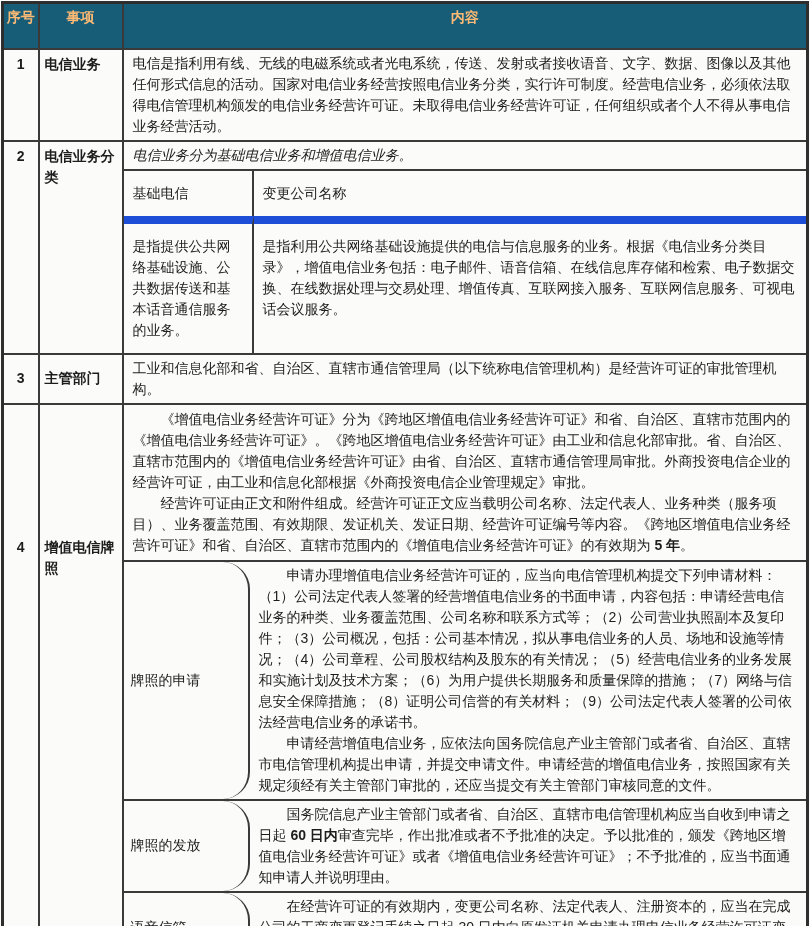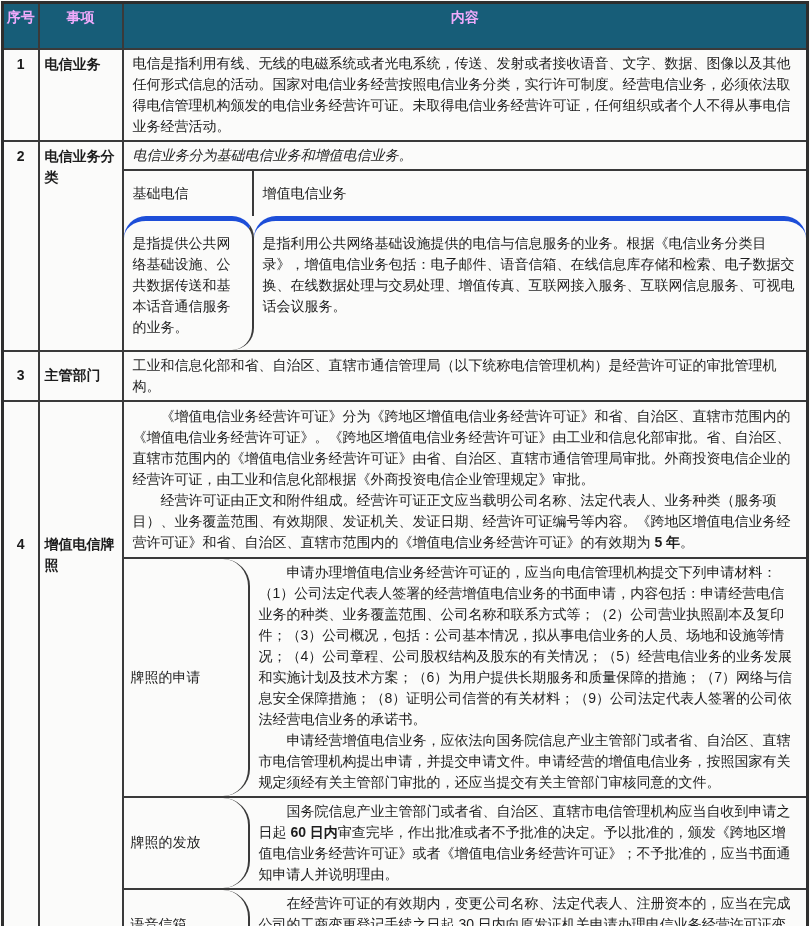--- a/index.html
+++ b/index.html
@@ -21,21 +21,21 @@
   col.c-no   { width: 36px; }
   col.c-item { width: 84px; }
   th, td {
     border: 2px solid #3a3a3a;
     font-size: 14px;
     line-height: 21px;
     vertical-align: top;
   }
   thead th {
     background: #175d78;
-    color: #f0abfc;
+    color: #fdba74;
     font-weight: bold;
     text-align: center;
     height: 46px;
     padding: 3px 2px;
     vertical-align: top;
   }
   .no-cell {
     text-align: center;
     font-weight: bold;
     padding: 4px 1px;
@@ -53,21 +53,21 @@
   }
   .nested-cell { padding: 0; }
   .r2-intro {
     padding: 3px 9px;
     border-bottom: 2px solid #3a3a3a;
     font-style: italic;
   }
   .sub-grid { display: grid; grid-template-columns: 130px 1fr; }
   .sub-grid > div { padding: 12px 9px; }
   .sub-grid > div:nth-child(odd) { border-right: 2px solid #3a3a3a; }
-  .sub-grid > div:nth-child(n+3) { border-top: 5px solid #1d4ed8; border-radius: 22px; }
+  .sub-grid > div:nth-child(n+3) { border-top: 8px solid #1d4ed8; }
   .para-block {
     padding: 4px 9px;
     border-bottom: 2px solid #3a3a3a;
   }
   .sub-row { display: flex; }
   .sub-row + .sub-row { border-top: 2px solid #3a3a3a; }
   .sub-label {
     width: 126px;
     flex: 0 0 126px;
     border-right: 2px solid #3a3a3a;
@@ -103,21 +103,21 @@
       <td class="content-cell">电信是指利用有线、无线的电磁系统或者光电系统，传送、发射或者接收语音、文字、数据、图像以及其他任何形式信息的活动。国家对电信业务经营按照电信业务分类，实行许可制度。经营电信业务，必须依法取得电信管理机构颁发的电信业务经营许可证。未取得电信业务经营许可证，任何组织或者个人不得从事电信业务经营活动。</td>
     </tr>
 
     <tr>
       <td class="no-cell">2</td>
       <td class="item-cell">电信业务分类</td>
       <td class="nested-cell">
         <div class="r2-intro">电信业务分为基础电信业务和增值电信业务。</div>
         <div class="sub-grid">
           <div>基础电信</div>
-          <div>增值电信业务</div>
+          <div>变更公司名称</div>
           <div>是指提供公共网络基础设施、公共数据传送和基本话音通信服务的业务。</div>
           <div>是指利用公共网络基础设施提供的电信与信息服务的业务。根据《电信业务分类目录》，增值电信业务包括：电子邮件、语音信箱、在线信息库存储和检索、电子数据交换、在线数据处理与交易处理、增值传真、互联网接入服务、互联网信息服务、可视电话会议服务。</div>
         </div>
       </td>
     </tr>
 
     <tr>
       <td class="no-cell v-mid">3</td>
       <td class="item-cell v-mid">主管部门</td>
       <td class="content-cell">工业和信息化部和省、自治区、直辖市通信管理局（以下统称电信管理机构）是经营许可证的审批管理机构。</td>

